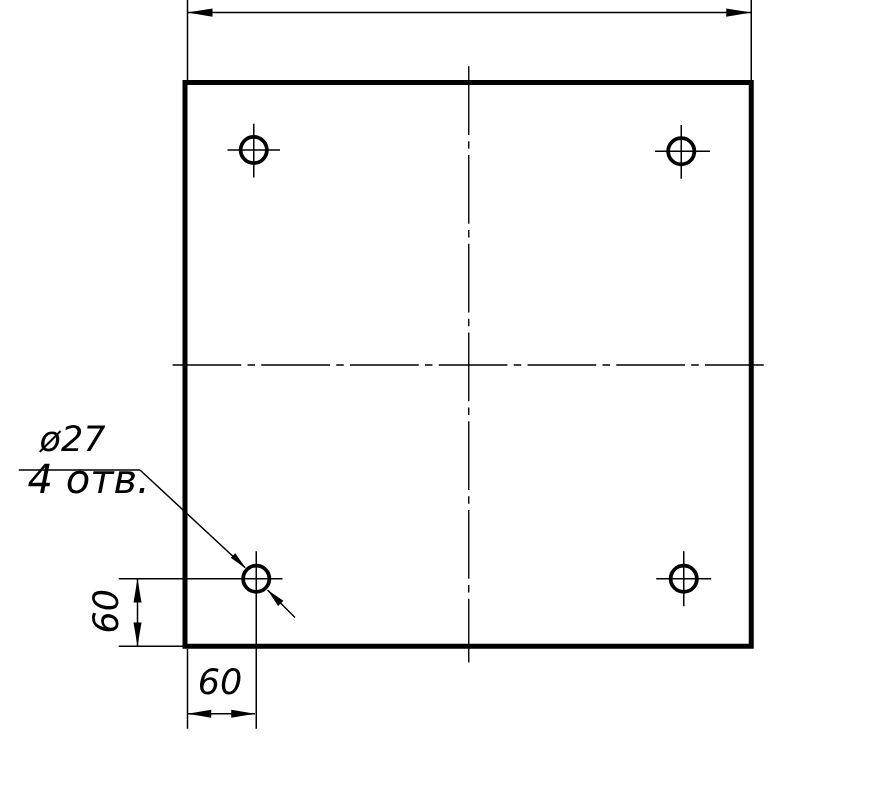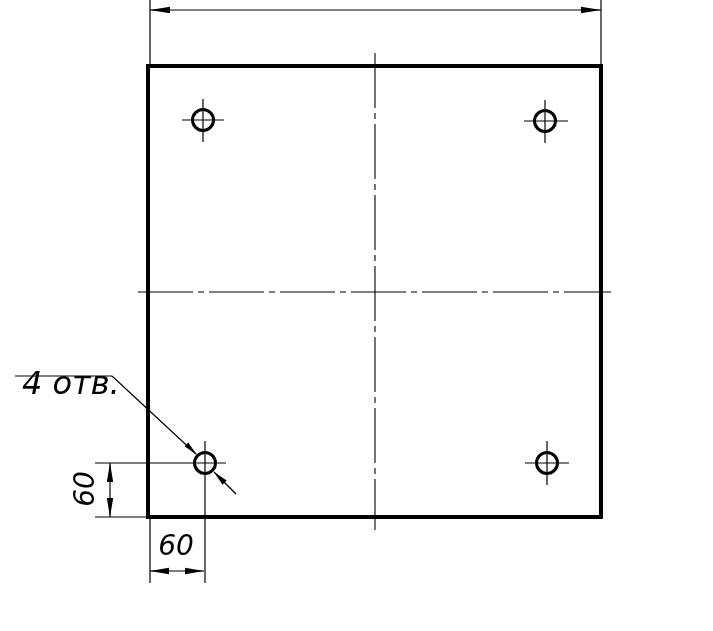--- a/index.html
+++ b/index.html
@@ -120,20 +120,21 @@
 
     <g>
       <line x1="15" y1="376" x2="112" y2="376" class="thin"></line>
       <line x1="112" y1="376" x2="196" y2="454" class="thin"></line>
       <polygon class="arrow" points="197,455 184.6,446.2 188.2,442.6"></polygon>
       <line x1="214" y1="472" x2="236" y2="494" class="thin"></line>
       <polygon class="arrow" points="214,472 222.5,484.7 226.7,480.5"></polygon>
     </g>
   </svg>
 
+  <div class="dim-label label-dia">ø27</div>
 
   <div class="dim-label label-count">4 отв.</div>
 
   <div class="dim-label label-dim-v">60</div>
 
   <div class="dim-label label-dim-h">60</div>
 
 </div>
 
 </body></html>

